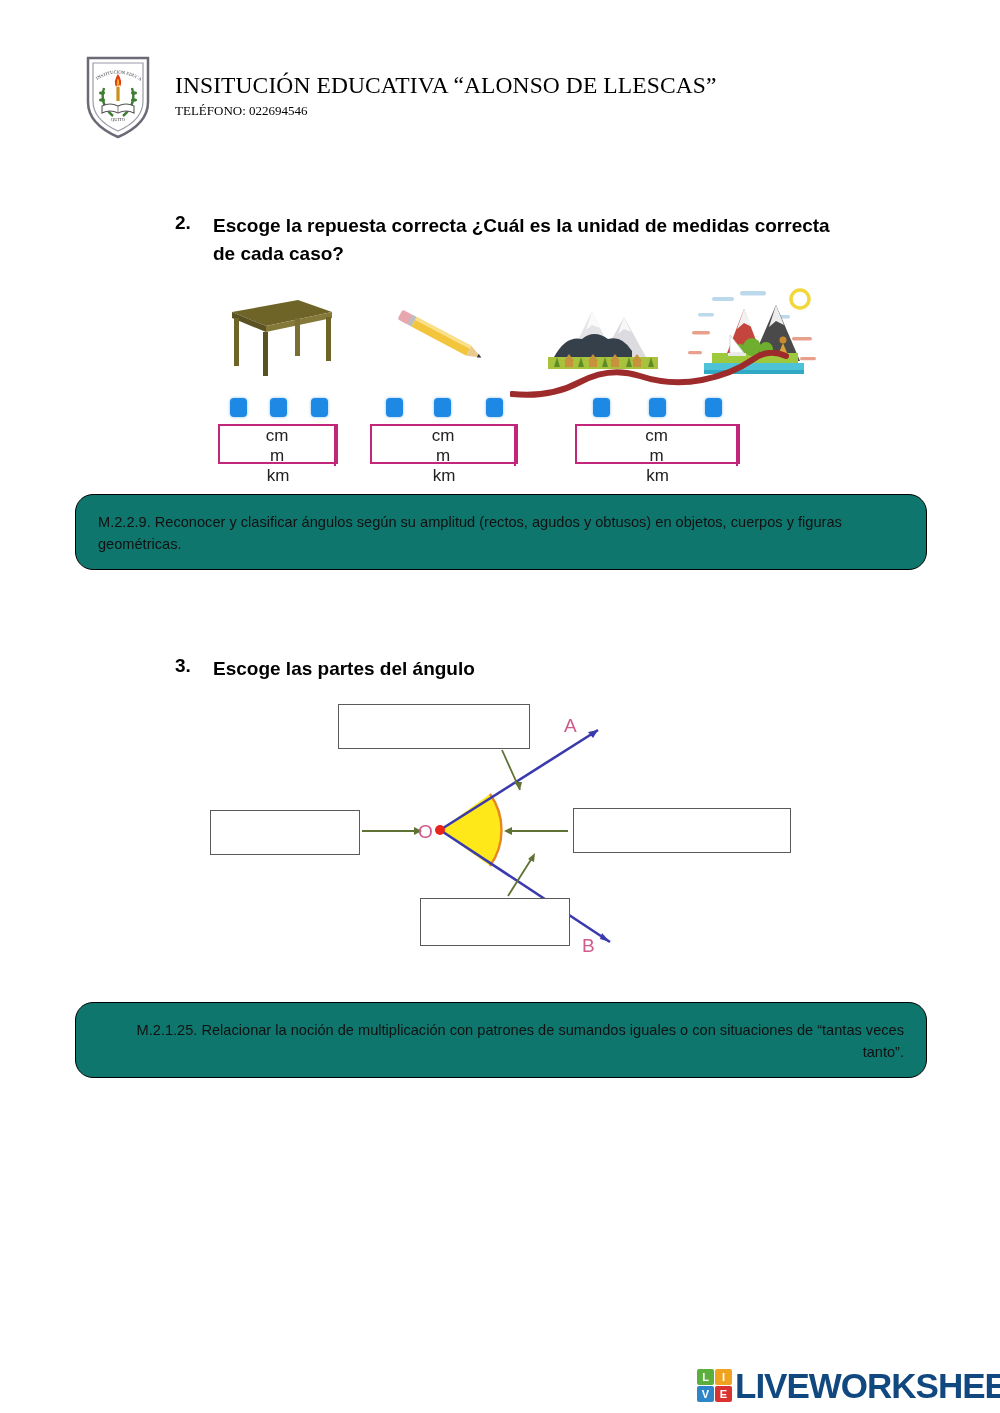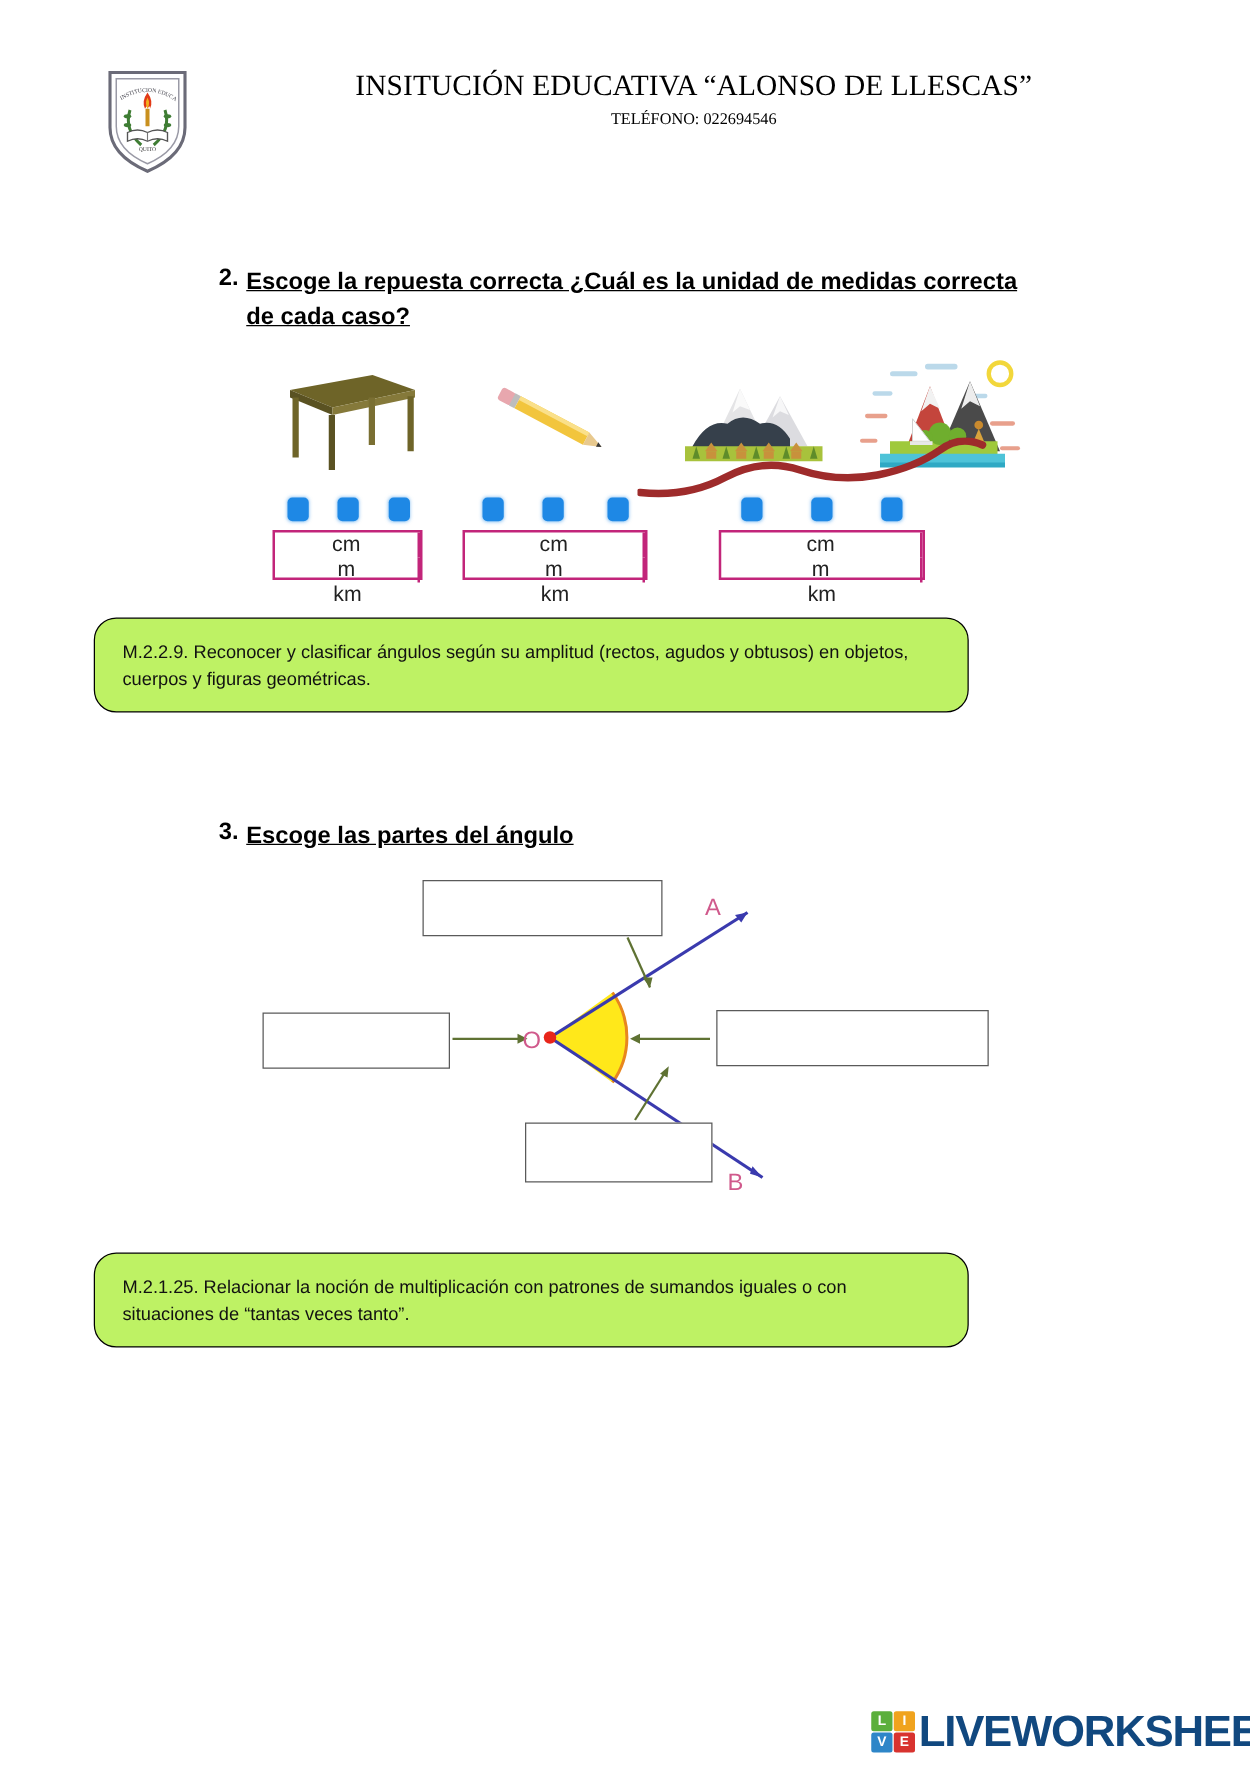--- a/index.html
+++ b/index.html
@@ -22,23 +22,23 @@
     width: 1000px;
     height: 170px;
   }
   .crest {
     position: absolute;
     left: 84px; top: 54px;
     width: 68px; height: 86px;
   }
   .header-text {
     position: absolute;
-    left: 175px; top: 56px;
+    left: 175px; top: 72px;
     width: 760px;
-    text-align: center;
+    text-align: left;
     font-family: "Liberation Serif", serif;
     color: #000;
   }
   .h-line1 {
     font-size: 23.5px;
     line-height: 27px;
     letter-spacing: .1px;
   }
   .h-line2 {
     font-size: 16.5px;
@@ -59,25 +59,24 @@
     font-family: "Liberation Sans", sans-serif;
     font-weight: bold;
     color: #000;
   }
   .q-num {
     position: absolute;
     left: 0; top: 0;
     font-size: 19px;
   }
   .q-text {
-    margin-left: 22px;
+    margin-left: 38px;
     font-size: 19px;
     line-height: 28px;
     width: 620px;
-    text-decoration: underline;
   }
 
   #question2 { left: 175px; top: 212px; width: 660px; }
   #question3 { left: 175px; top: 655px; width: 500px; }
 
   
   .ex2 {
     position: absolute;
     left: 200px; top: 280px;
     width: 620px; height: 200px;
@@ -133,33 +132,33 @@
   #ug2 .unit-row { width: 148px; }
   #ug2 .unit-cell { flex: 1; }
   #ug3 { left: 575px; top: 398px; }
   #ug3 .unit-row { width: 165px; }
   #ug3 .unit-cell { flex: 1; }
 
   
   .criteria {
     position: absolute;
     left: 75px;
-    width: 700px;
+    width: 852px;
     box-sizing: border-box;
     border: 1.6px solid #000;
     border-radius: 18px;
-    background: #bef264;
+    background: #0f766e;
     padding: 16px 22px 14px 22px;
     font-family: "Liberation Sans", sans-serif;
     font-size: 14.6px;
     line-height: 22px;
     color: #111;
   }
   #criteria1 { top: 494px; }
-  #criteria2 { top: 1002px; }
+  #criteria2 { top: 1002px; text-align: right; }
   .criteria p { margin: 0; }
 
   
   .angle-wrap {
     position: absolute;
     left: 190px; top: 690px;
     width: 620px; height: 270px;
   }
   .ans-box {
     position: absolute;

